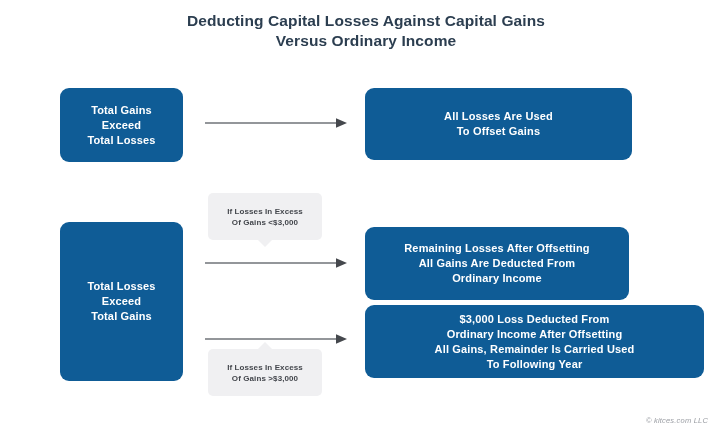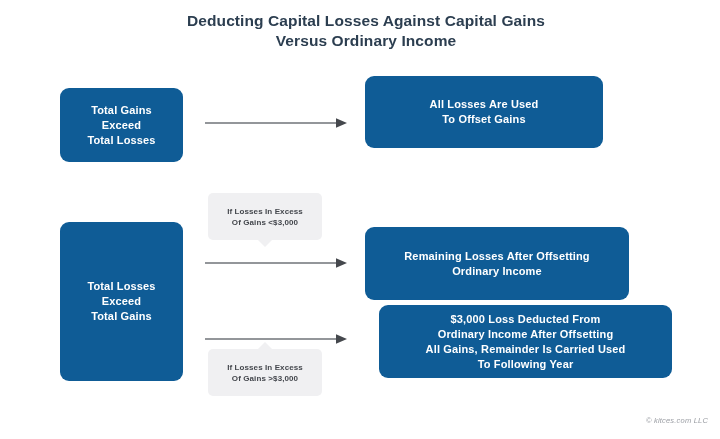--- a/index.html
+++ b/index.html
@@ -47,24 +47,24 @@
     font-size: 11px;
     font-weight: bold;
     line-height: 15px;
     letter-spacing: 0.15px;
     box-sizing: border-box;
     padding: 4px 8px;
   }
   .blue-box .line { display: block; white-space: nowrap; }
 
   #box-gains-exceed-losses { left: 60px;  top: 88px;  width: 123px; height: 74px; }
-  #box-all-losses-used     { left: 365px; top: 76px;  width: 238px; height: 72px; }
+  #box-all-losses-used     { left: 365px; top: 88px;  width: 267px; height: 72px; }
   #box-losses-exceed-gains { left: 60px;  top: 222px; width: 123px; height: 159px; }
   #box-remaining-losses    { left: 365px; top: 227px; width: 264px; height: 73px; }
-  #box-3000-loss           { left: 379px; top: 305px; width: 293px; height: 73px; }
+  #box-3000-loss           { left: 365px; top: 305px; width: 339px; height: 73px; }
 
   
   .gray-label {
     position: absolute;
     background: #f0f0f2;
     border-radius: 5px;
     color: #44474d;
     display: flex;
     flex-direction: column;
     align-items: center;
@@ -174,20 +174,21 @@
 
   <div class="gray-label tail-up" id="label-over-3000">
     <span class="line">If Losses In Excess</span>
     <span class="line">Of Gains &gt;$3,000</span>
     <span class="tail"></span>
   </div>
 
   <div class="blue-box" id="box-remaining-losses">
     <div>
       <span class="line">Remaining Losses After Offsetting</span>
+      <span class="line">All Gains Are Deducted From</span>
       <span class="line">Ordinary Income</span>
     </div>
   </div>
 
   <div class="blue-box" id="box-3000-loss">
     <div>
       <span class="line">$3,000 Loss Deducted From</span>
       <span class="line">Ordinary Income After Offsetting</span>
       <span class="line">All Gains, Remainder Is Carried Used</span>
       <span class="line">To Following Year</span>

